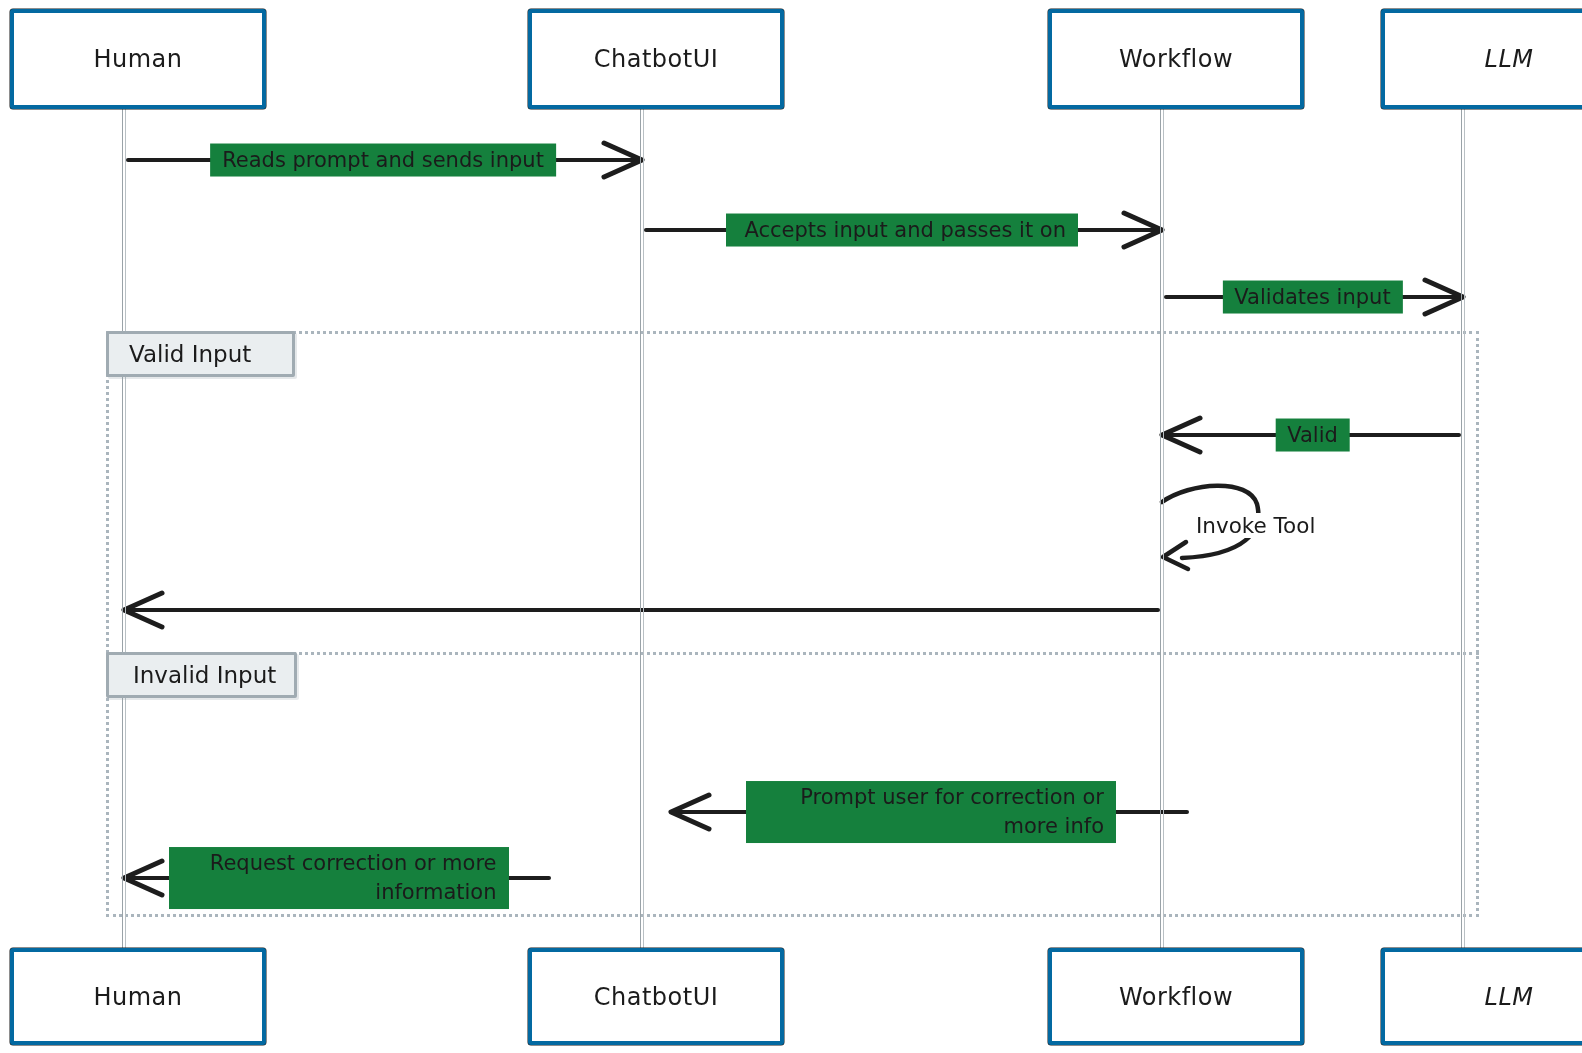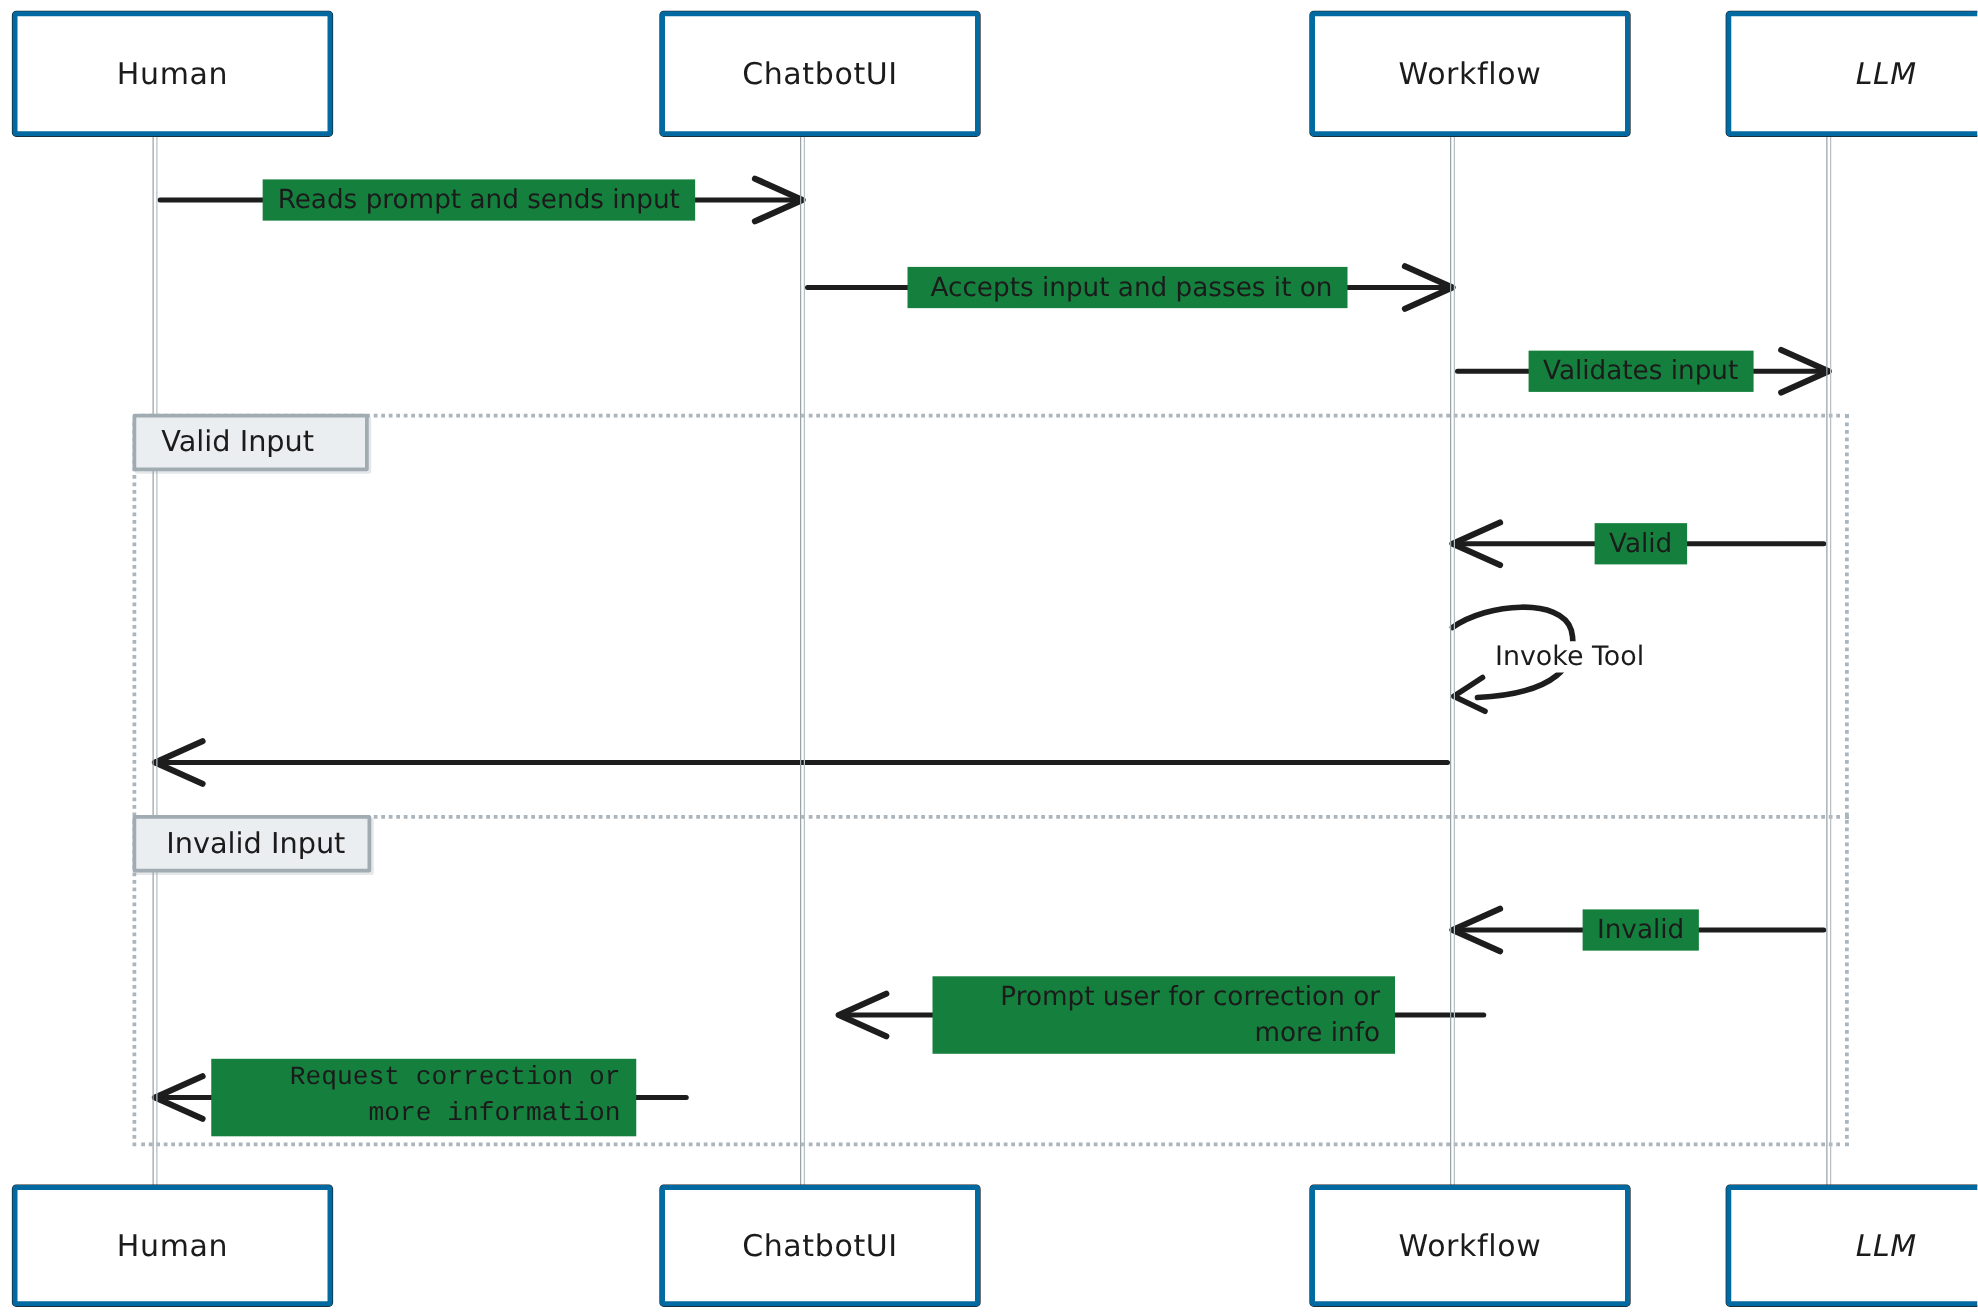--- a/index.html
+++ b/index.html
@@ -97,21 +97,21 @@
   
   .m-reads    { left: 124px;  top: 128px; width: 518px; }
   .m-accepts  { left: 642px;  top: 198px; width: 520px; }
   .m-accepts .mlabel { width: 352px; }
   .m-validates{ left: 1162px; top: 265px; width: 301px; }
   .m-valid    { left: 1162px; top: 403px; width: 301px; }
   .m-passes   { left: 124px;  top: 578px; width: 1038px; }
   .m-invalid  { left: 1162px; top: 712px; width: 301px; }
   .m-prompt   { left: 642px;  top: 780px; width: 520px; margin-left: 29px; }
   .m-prompt .mlabel { width: 370px; }
-  .m-request  { left: 124px;  top: 846px; width: 429px; font-family: Liberation Mono, monospace; }
+  .m-request  { left: 124px;  top: 846px; width: 429px; }
   .m-request .mlabel { width: 340px; }
 
   
   .self-loop-svg { position: absolute; left: 1150px; top: 478px; z-index: 3; }
   .self-loop-label {
     position: absolute; left: 1190px; top: 513px;
     font-size: 21.5px;
     background: #ffffff; padding: 0 6px;
     z-index: 3;
   }
@@ -167,27 +167,20 @@
     </svg>
   </div>
 
   <div class="msg m-passes">
     <div class="shaft"></div>
     <svg class="head to-left" viewBox="0 0 48 44">
       <path d="M6 5 L44 22 L6 39" fill="none" stroke="#1d1d1d" stroke-width="5" stroke-linecap="round" stroke-linejoin="round"></path>
     </svg>
   </div>
 
-  <div class="msg m-invalid">
-    <div class="shaft"></div>
-    <span class="mlabel">Invalid</span>
-    <svg class="head to-left" viewBox="0 0 48 44">
-      <path d="M6 5 L44 22 L6 39" fill="none" stroke="#1d1d1d" stroke-width="5" stroke-linecap="round" stroke-linejoin="round"></path>
-    </svg>
-  </div>
 
   <div class="msg m-prompt">
     <div class="shaft"></div>
     <span class="mlabel wrap">Prompt user for correction or more info</span>
     <svg class="head to-left" viewBox="0 0 48 44">
       <path d="M6 5 L44 22 L6 39" fill="none" stroke="#1d1d1d" stroke-width="5" stroke-linecap="round" stroke-linejoin="round"></path>
     </svg>
   </div>
 
   <div class="msg m-request">

